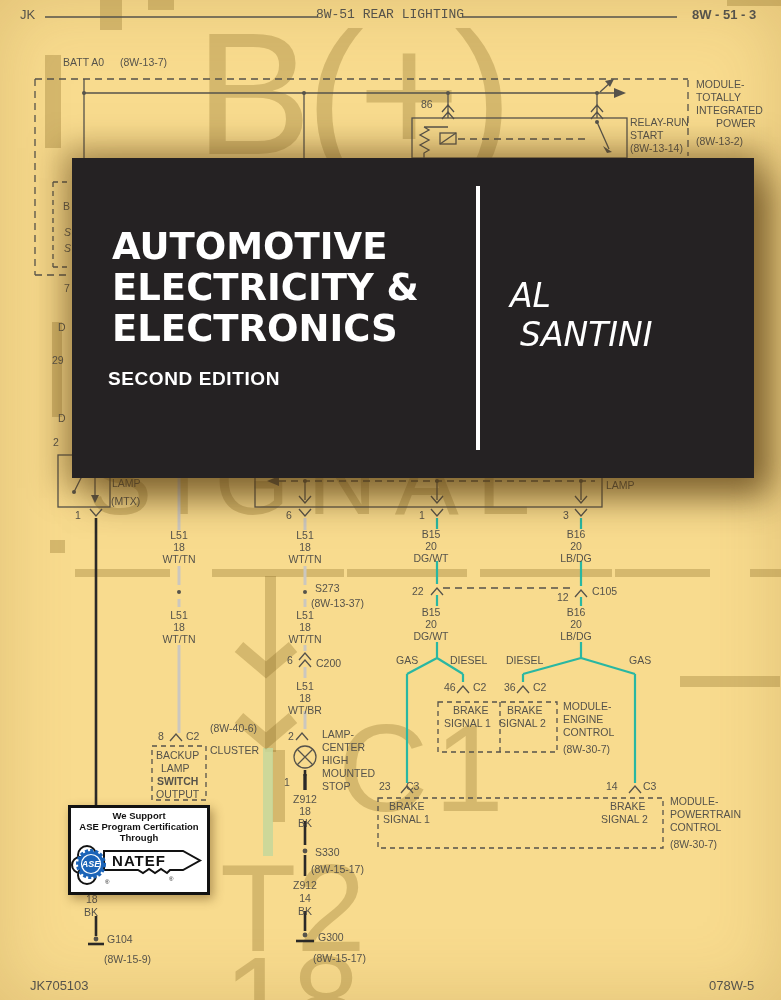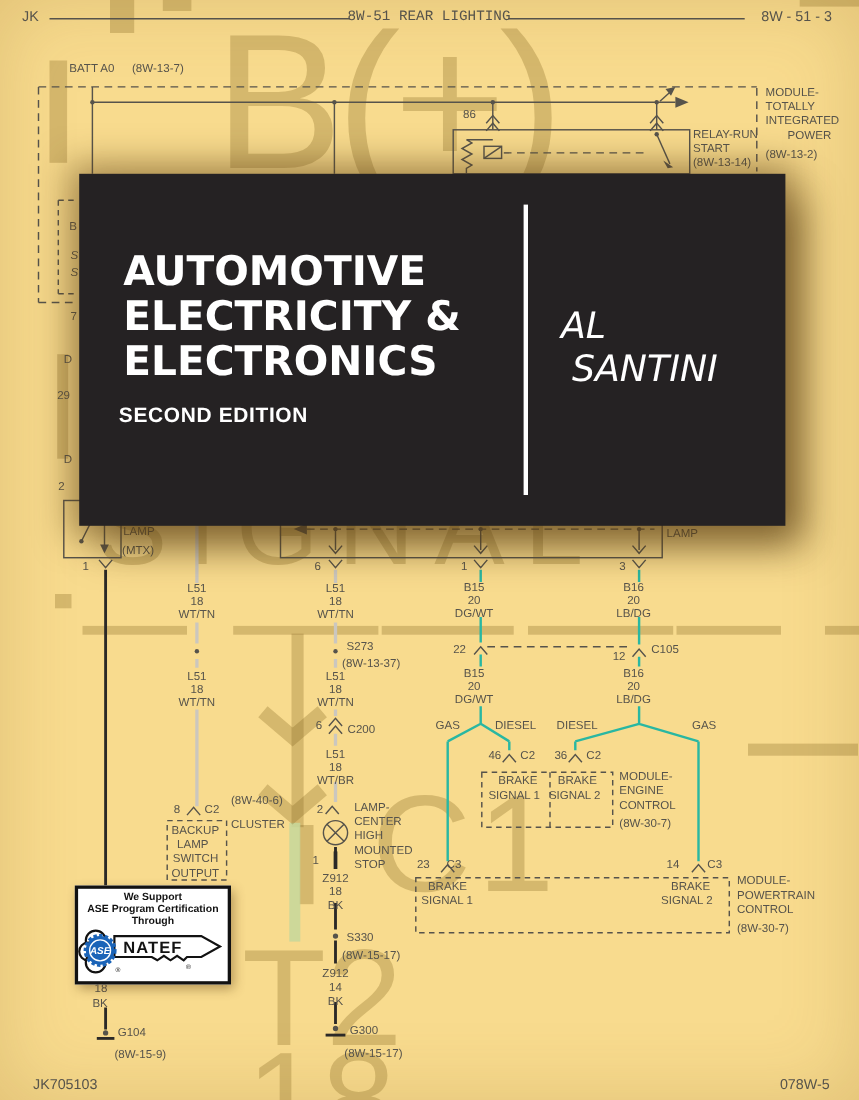--- a/index.html
+++ b/index.html
@@ -24,21 +24,21 @@
   .dsh3{stroke-dasharray:7 5;}
   .bgfill{fill:var(--bg);}
   .wireG{stroke:var(--grayWire);stroke-width:3;fill:none;}
   .wireT{stroke:var(--teal);stroke-width:2.2;fill:none;}
   .wireB{stroke:var(--darkWire);stroke-width:2.6;fill:none;}
   .dot{fill:var(--ink);}
   .tri{fill:var(--ink);}
   .gwm{stroke:var(--ghost);stroke-width:13;fill:none;}
   
   .titlebox{position:absolute;left:72px;top:158px;width:642px;height:320px;background:var(--boxBg,#252223);
-    box-shadow:0 0 30px 10px rgba(95,65,20,.5),18px 20px 34px rgba(80,55,15,.55);z-index:6;}
+    box-shadow:0 0 30px 10px rgba(95,65,20,.5),18px 20px 34px rgba(80,55,15,.55);z-index:6;padding-left:40px;}
   .titlebox .bigtitle{position:absolute;left:40px;top:68px;color:#fff;font-family:"DejaVu Sans",sans-serif;
     font-weight:bold;font-size:37px;line-height:41px;letter-spacing:0;}
   .titlebox .edition{position:absolute;left:36px;top:210px;color:#fff;font-size:19px;font-weight:700;
     letter-spacing:.6px;font-family:"Liberation Sans",sans-serif;}
   .titlebox .divider{position:absolute;left:404px;top:28px;width:4px;height:264px;background:#fff;}
   .titlebox .author{position:absolute;left:438px;top:118px;color:#fff;font-family:"DejaVu Sans",sans-serif;
     font-style:italic;font-size:33px;line-height:39px;font-weight:400;}
   .titlebox .author .l2{margin-left:10px;}
   
   .natef{position:absolute;left:68px;top:805px;width:142px;height:90px;background:#fff;border:3px solid #121212;
@@ -251,33 +251,33 @@
       <div class="dg" style="left: 389px; top: 801px;">BRAKE</div>
       <div class="dg" style="left: 383px; top: 814px;">SIGNAL 1</div>
       <div class="dg" style="left: 610px; top: 801px;">BRAKE</div>
       <div class="dg" style="left: 601px; top: 814px;">SIGNAL 2</div>
       <div class="dg" style="left: 670px; top: 796px;">MODULE-</div>
       <div class="dg" style="left: 670px; top: 809px;">POWERTRAIN</div>
       <div class="dg" style="left: 670px; top: 822px;">CONTROL</div>
       <div class="dg" style="left: 670px; top: 839px;">(8W-30-7)</div>
       <div class="dg" style="left: 156px; top: 750px;">BACKUP</div>
       <div class="dg" style="left: 161px; top: 763px;">LAMP</div>
-      <div class="dg" style="left: 157px; top: 776px;">SWITCH</div>
+      <div class="dg" style="left: 157px; top: 776px; font-weight: bold;">SWITCH</div>
       <div class="dg" style="left: 156px; top: 789px;">OUTPUT</div>
       <div class="dg" style="left: 210px; top: 745px;">CLUSTER</div>
       <div class="dg" style="left: 210px; top: 723px; text-align: center;">(8W-40-6)</div>
       <div class="dg" style="left: 86px; top: 894px;">18</div>
       <div class="dg" style="left: 84px; top: 907px;">BK</div>
       <div class="dg" style="left: 107px; top: 934px; text-align: center;">G104</div>
       <div class="dg" style="left: 104px; top: 954px;">(8W-15-9)</div>
     </div>
 
   <div class="hf" style="left:20px;top:7px;">JK</div>
   <div class="hf" style="left:390px;top:7px;transform:translateX(-50%);font-family:Liberation Mono, monospace;">8W-51 REAR LIGHTING</div>
-  <div class="hf" style="left:692px;top:7px;">8W - 51 - 3</div>
+  <div class="hf" style="left:692px;top:7px;font-weight:bold;">8W - 51 - 3</div>
 
   <div class="titlebox">
     <div class="bigtitle">
       <div>AUTOMOTIVE</div>
       <div>ELECTRICITY &amp;</div>
       <div>ELECTRONICS</div>
     </div>
     <div class="edition">SECOND EDITION</div>
     <div class="divider"></div>
     <div class="author">

